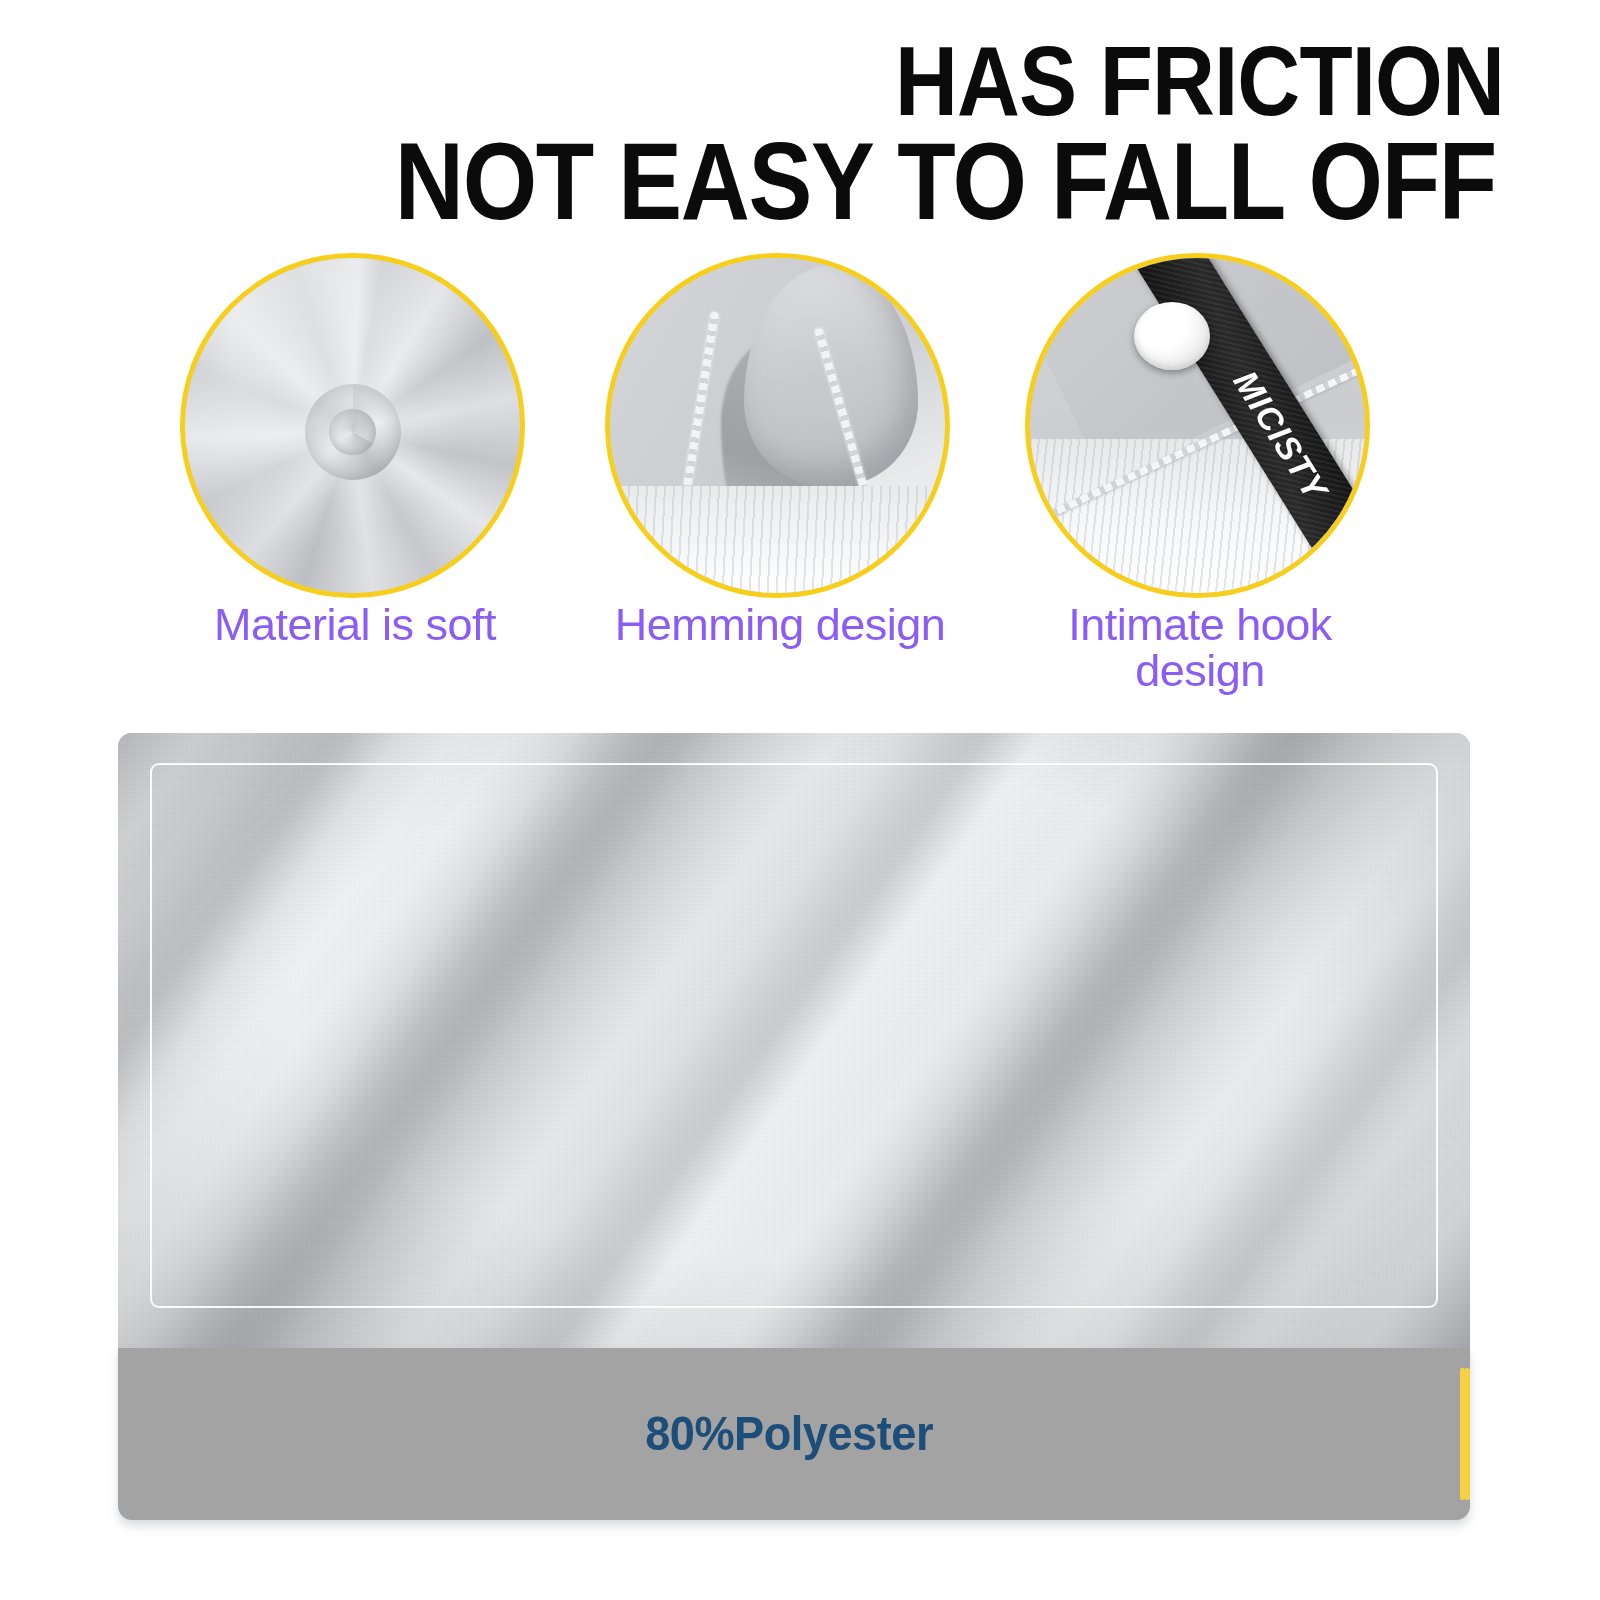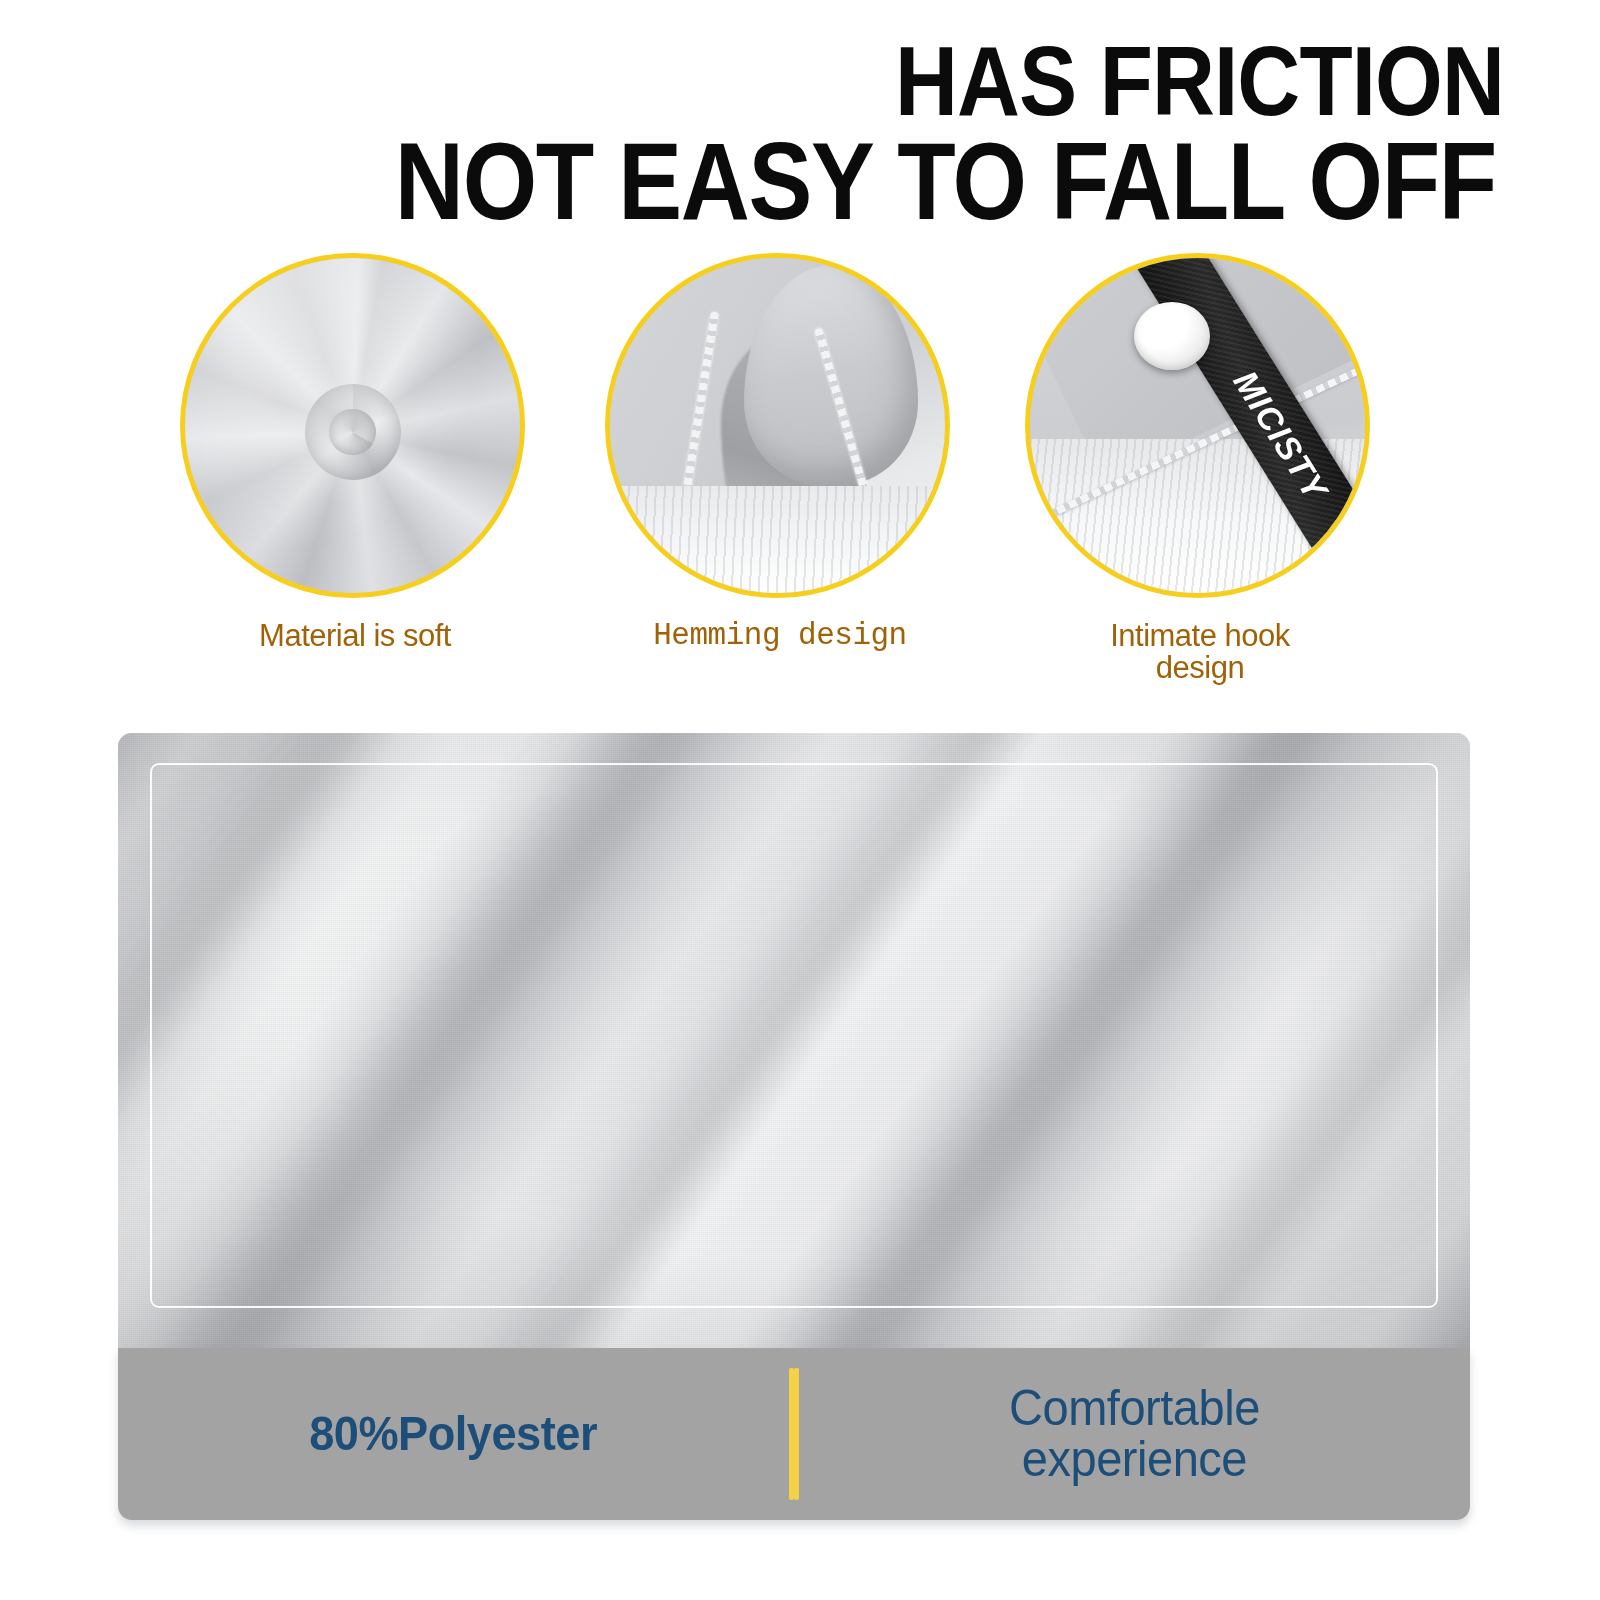--- a/index.html
+++ b/index.html
@@ -18,32 +18,32 @@
   .headline .l2 {
     display:block; font-weight:700; font-size:110px; line-height:0.94;
     letter-spacing:-1.5px; transform:scaleX(0.87); transform-origin:center top;
     margin-top:2px;
   }
 
   
   .circle-row { position:absolute; left:0; top:253px; width:1600px; height:470px; }
   .feature { position:absolute; width:350px; text-align:center; }
   .feature.f1 { left:180px; }
-  .feature.f2 { left:605px;font-family:Liberation Mono, monospace; }
+  .feature.f2 { left:605px; }
   .feature.f3 { left:1025px; }
 
   .circ-wrap {
     width:345px; height:345px; border-radius:50%;
     border:5px solid #F7CF1B; overflow:hidden; position:relative;
     background:#c9cacd;
   }
   .circ-inner { position:absolute; inset:0; }
 
   .cap {
-    margin-top:22px; color:#a16207; font-size:31px; line-height:1.02;
+    margin-top:4px; color:#8b5cf6; font-size:45px; line-height:1.02;
     font-weight:400; letter-spacing:-0.5px; white-space:nowrap;
   }
   .cap.wrap { white-space:normal;text-align:center; }
 
   
   .tw-base {
     position:absolute; inset:0;
     background:
       radial-gradient(circle at 50% 52%, #d8d9dc 0 6%, rgba(216,217,220,0) 30%),
       conic-gradient(from 10deg at 50% 52%,
@@ -285,19 +285,13 @@
   <div class="hero-vig"></div>
   <div class="hero-frame"></div>
 </div>
 
 <div class="specbar">
   <div class="spec">
     <span class="txt">80%Polyester</span>
   </div>
   <div class="divider"></div>
   <div class="divider"></div>
-  <div class="spec two">
-    <span class="txt">
-      <span>Comfortable</span><br>
-      <span>experience</span>
-    </span>
-  </div>
 </div>
 
 </body></html>

